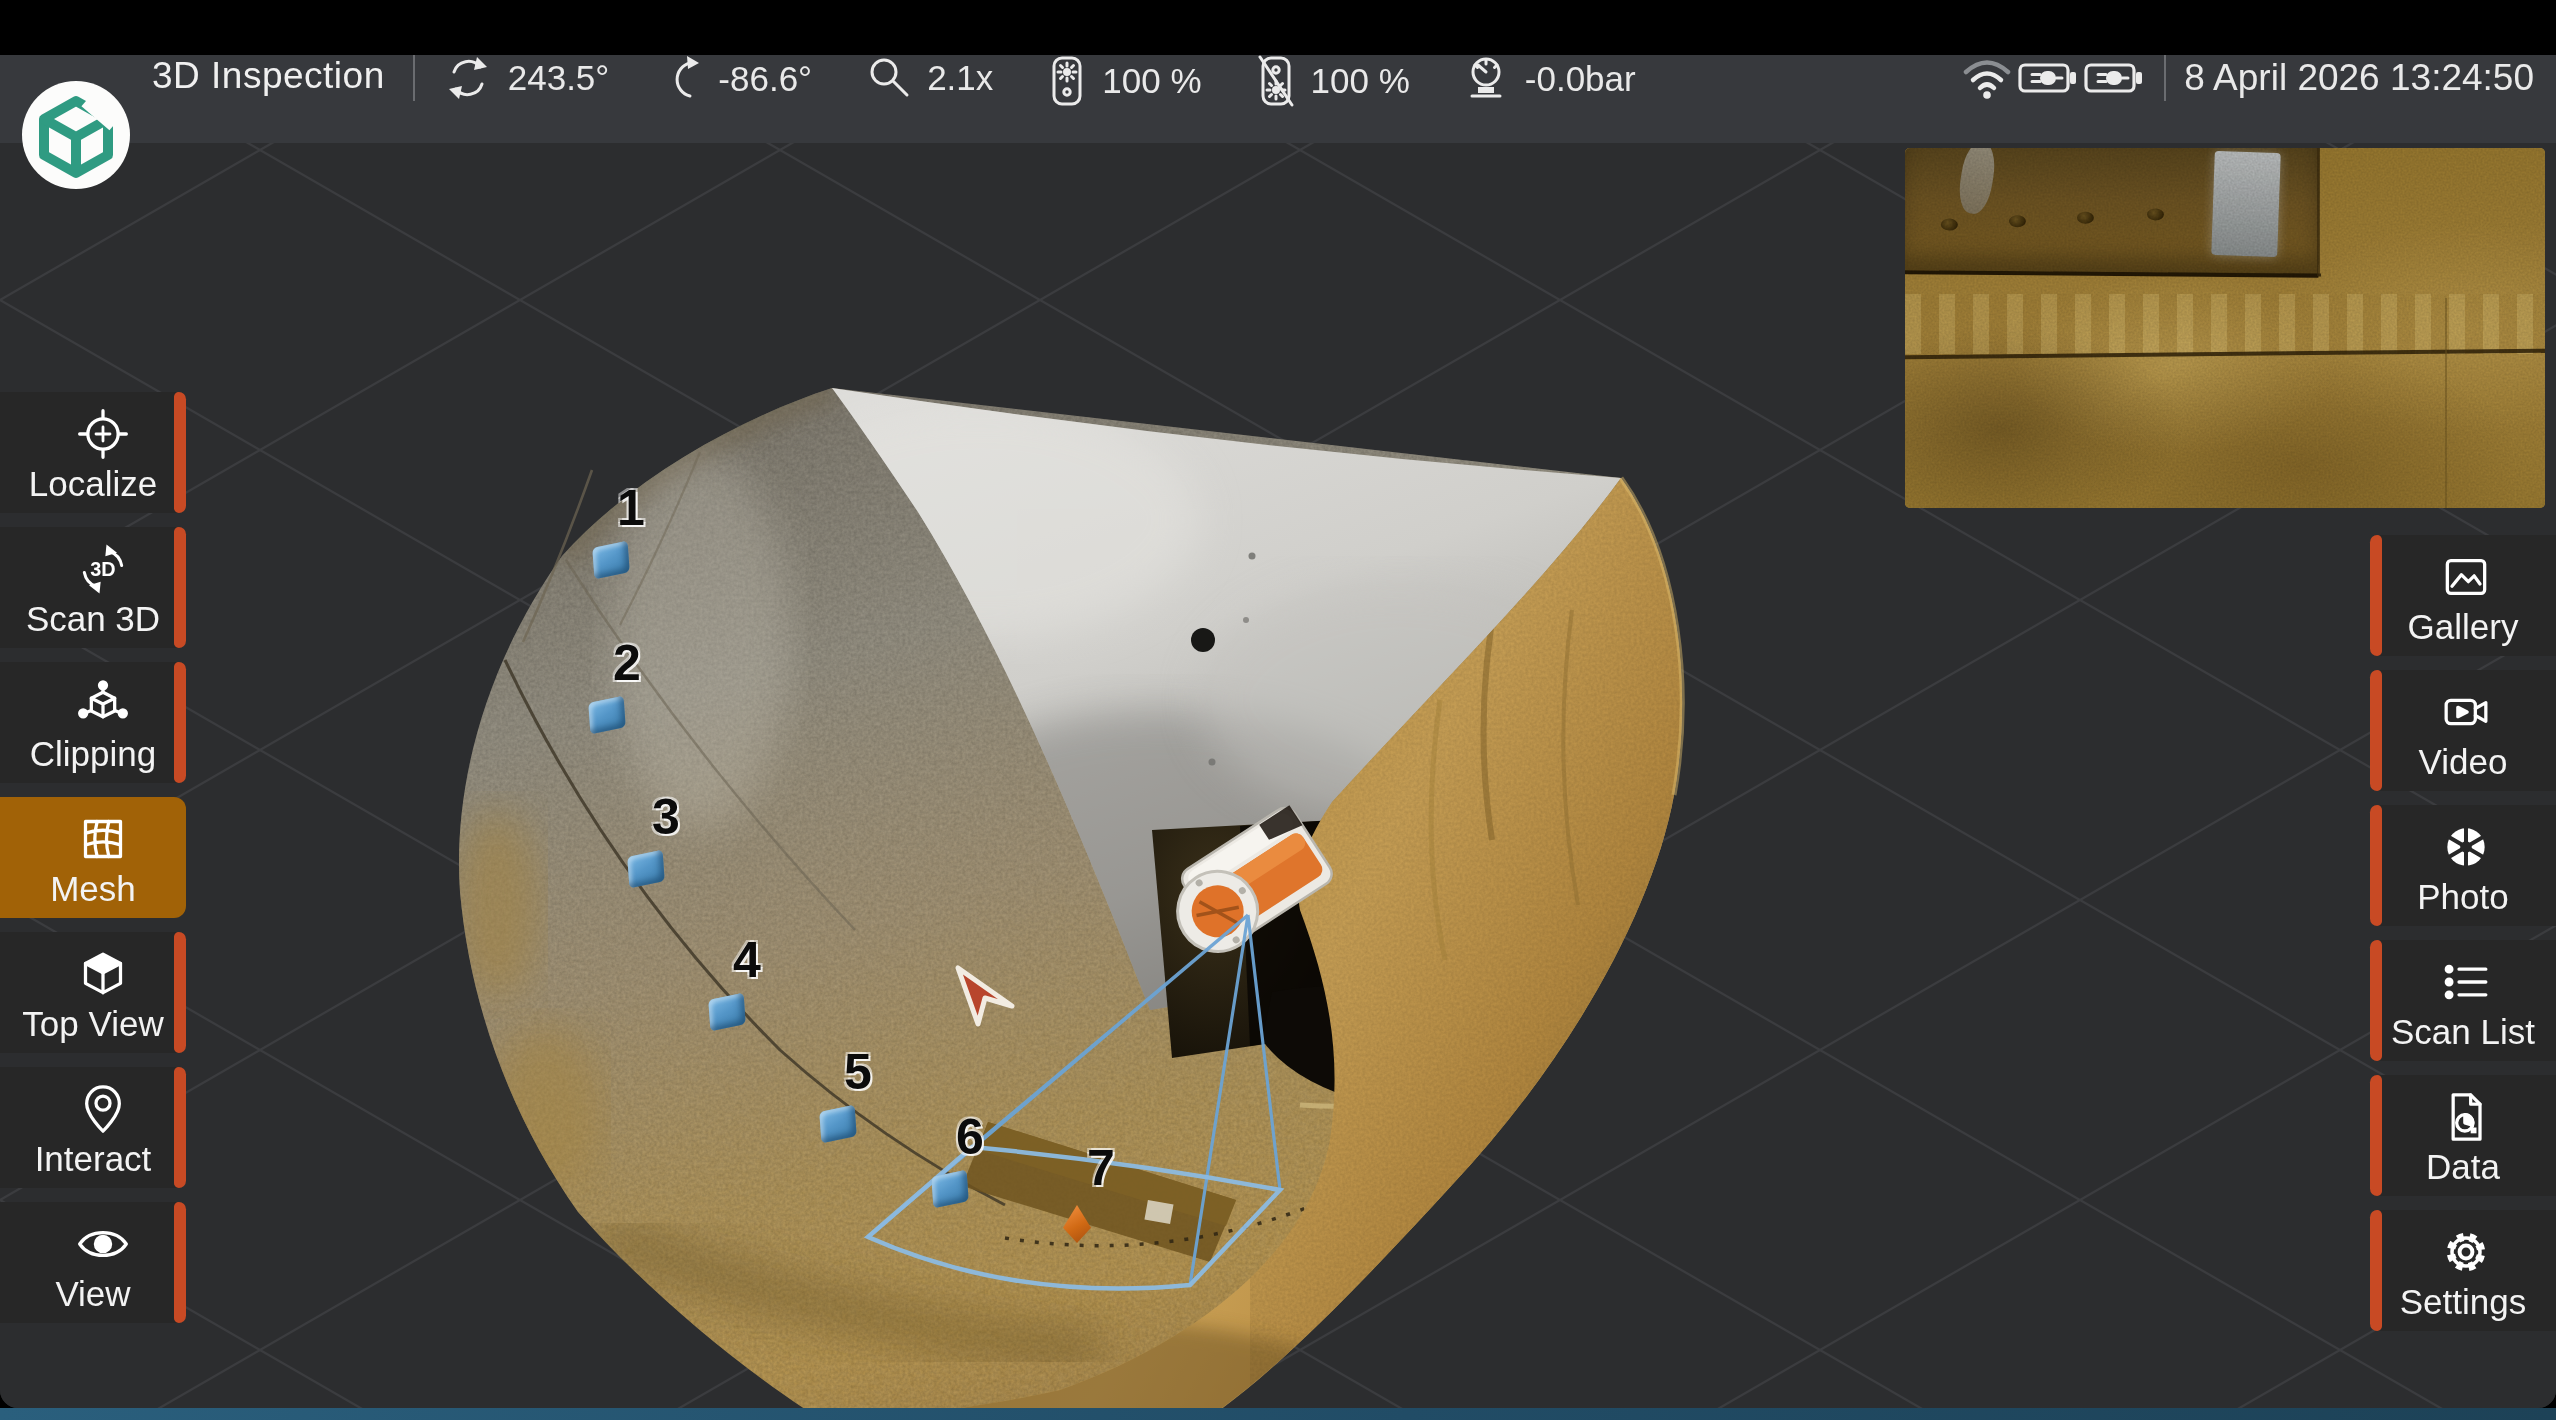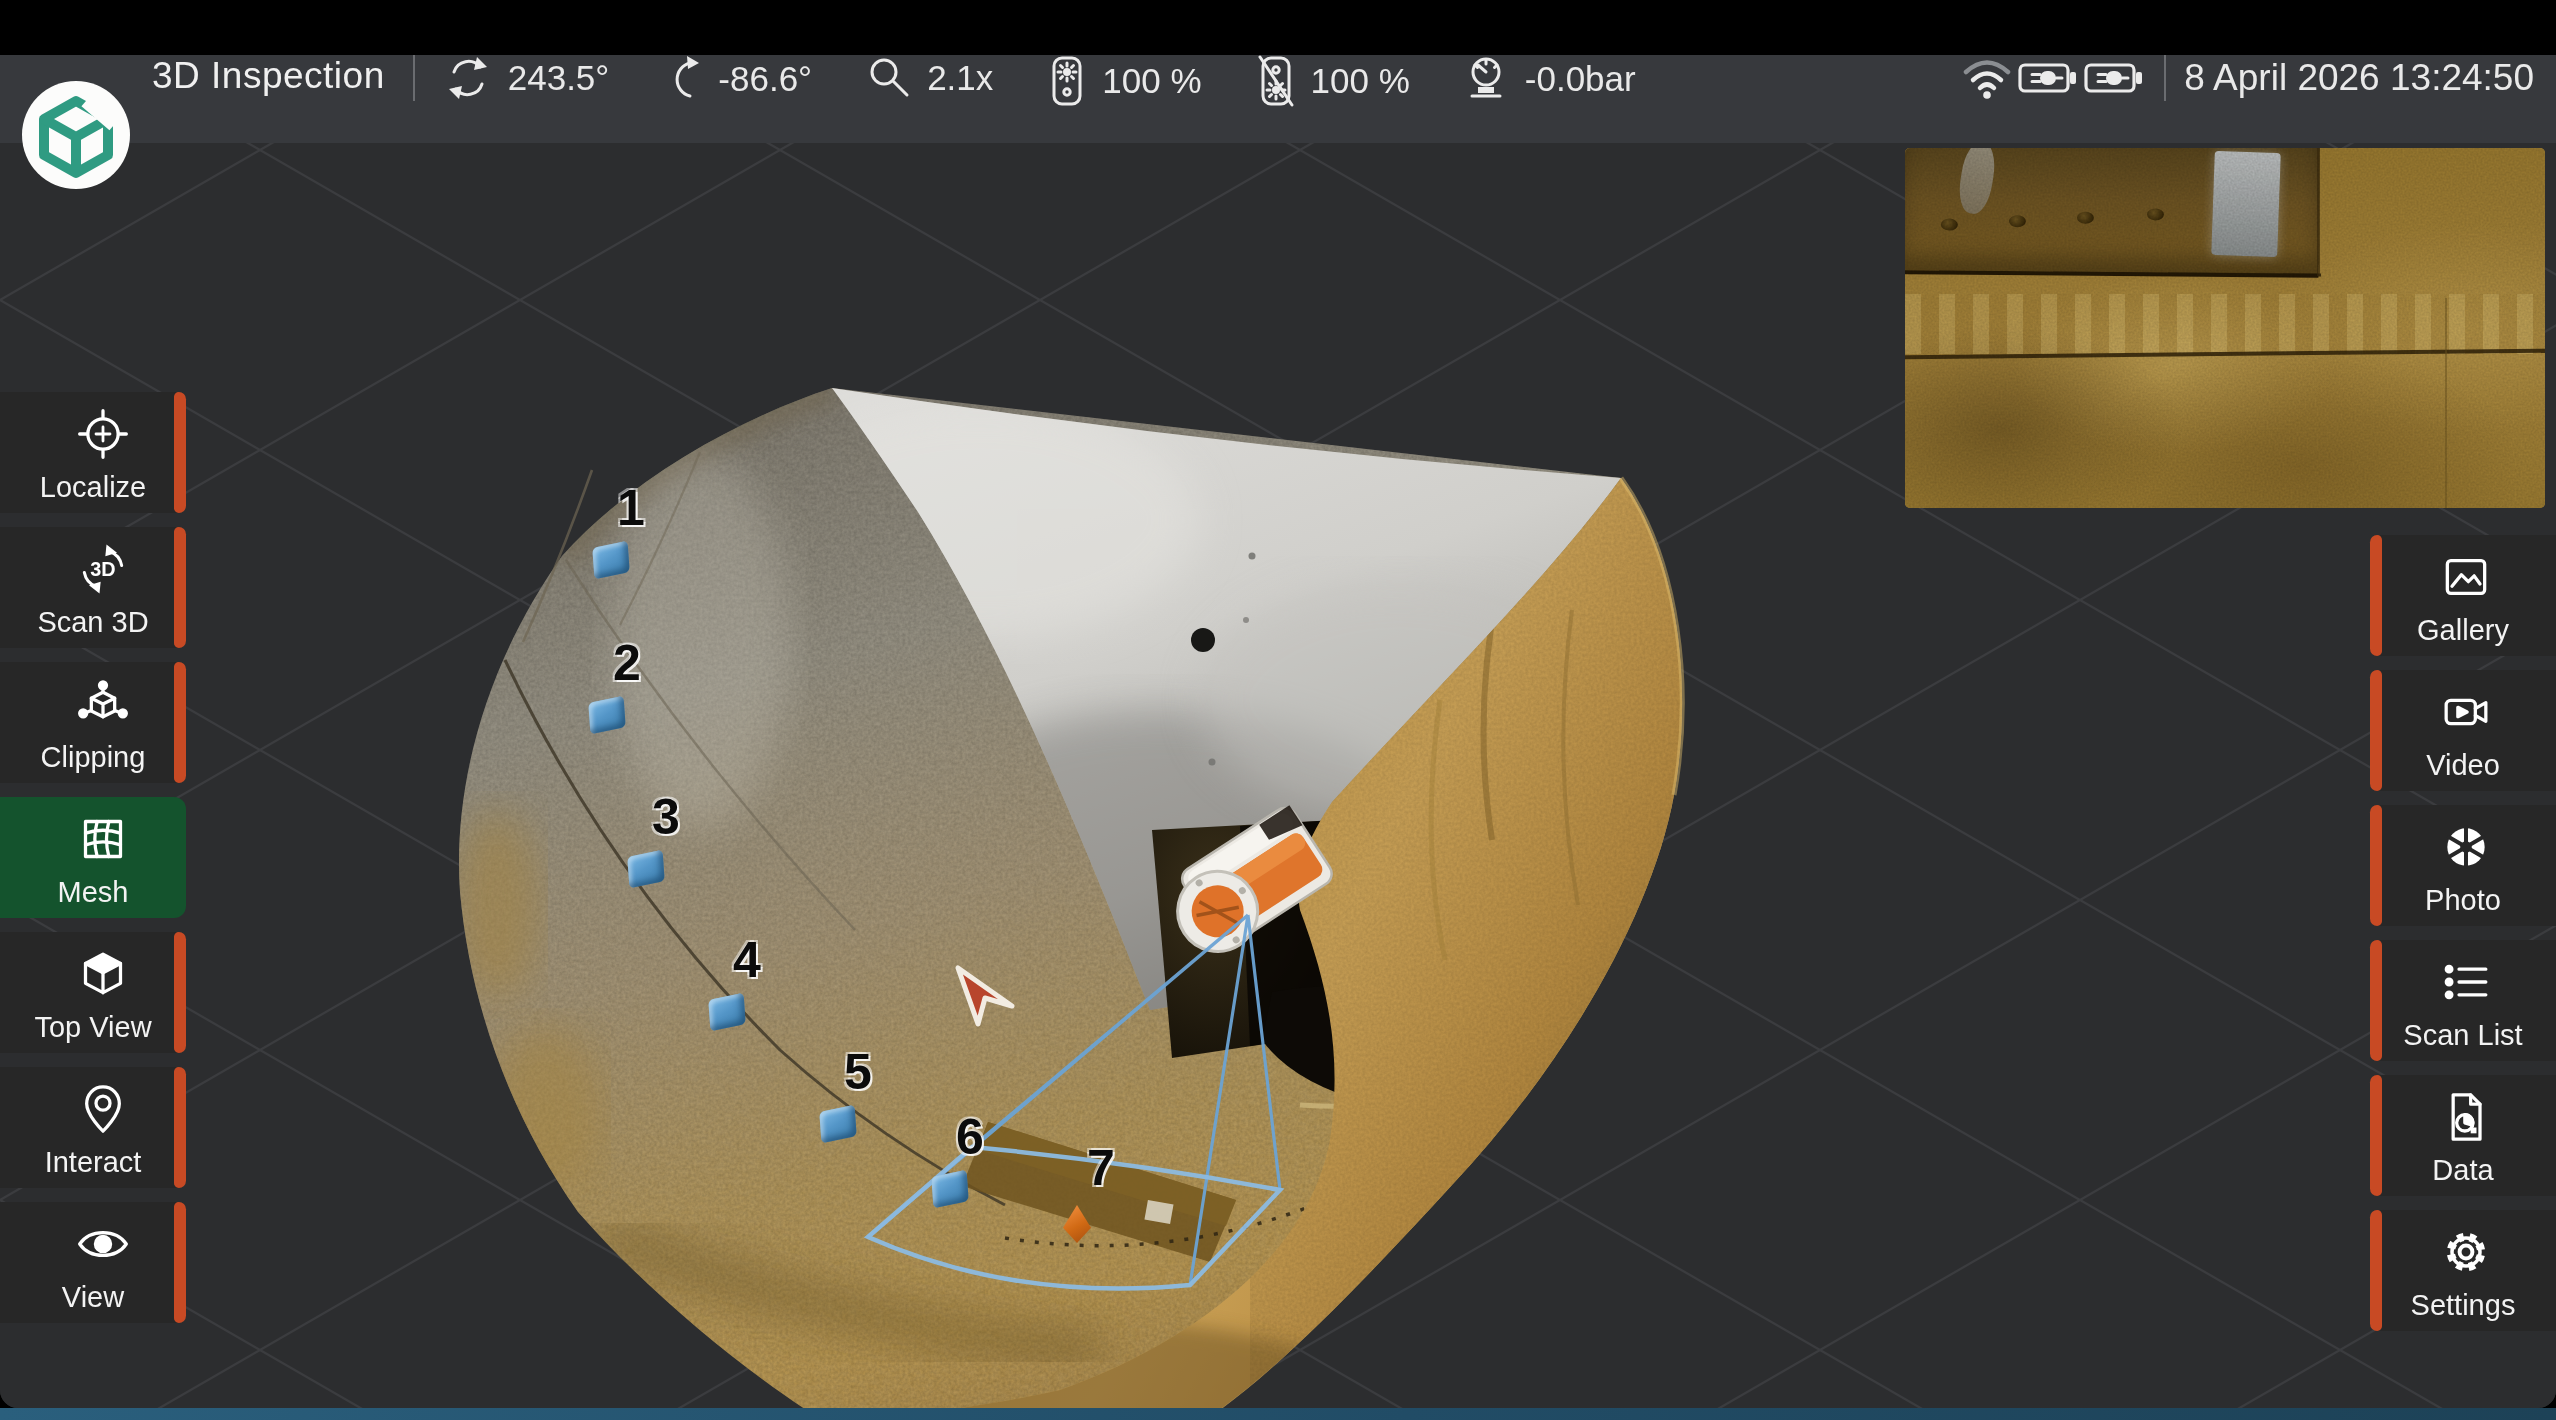--- a/index.html
+++ b/index.html
@@ -27,24 +27,24 @@
   .side{position:absolute;display:flex;flex-direction:column;gap:14px;z-index:30;}
   #side-left{left:0;top:392px;width:186px;}
   #side-right{right:0;top:535px;width:186px;}
   .sbtn{position:relative;height:121px;background:#272727;display:flex;flex-direction:column;
     align-items:center;justify-content:flex-end;padding-bottom:9px;cursor:pointer;}
   #side-left .sbtn{border-radius:0 12px 12px 0;}
   #side-right .sbtn{border-radius:12px 0 0 12px;}
   .sbtn .accent{position:absolute;top:0;bottom:0;width:12px;background:#c84a24;}
   #side-left .sbtn .accent{right:0;border-radius:8px 12px 12px 8px;}
   #side-right .sbtn .accent{left:0;border-radius:12px 8px 8px 12px;}
-  .sbtn.active{background:#14532d;}
+  .sbtn.active{background:#a16207;}
   .sbtn .icn{position:absolute;top:14px;left:0;right:0;display:flex;justify-content:center;padding-left:20px;}
   #side-right .sbtn .icn{padding-left:6px;}
-  .sbtn .lbl{font-size:29px;color:#f3f3f3;}
+  .sbtn .lbl{font-size:35px;color:#f3f3f3;}
   .sicn{stroke:#fff;fill:none;stroke-width:2.8;stroke-linecap:round;stroke-linejoin:round;}
 
   
   #campreview{position:absolute;left:1905px;top:148px;width:640px;height:360px;z-index:25;
     border-radius:5px;overflow:hidden;background:#a07f35;}
   #campreview>div{position:absolute;}
   .cam-base{inset:0;background:
     radial-gradient(260px 150px at 15% 78%, rgba(55,38,10,.38), transparent 70%),
     radial-gradient(320px 170px at 62% 88%, rgba(82,58,16,.32), transparent 70%),
     radial-gradient(280px 150px at 88% 50%, rgba(208,176,94,.35), transparent 70%),

